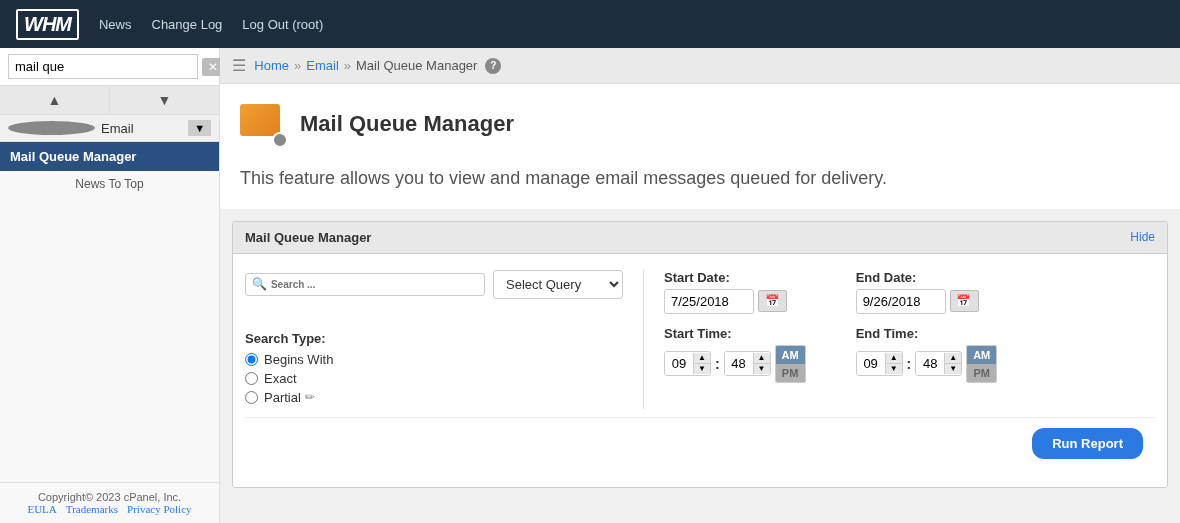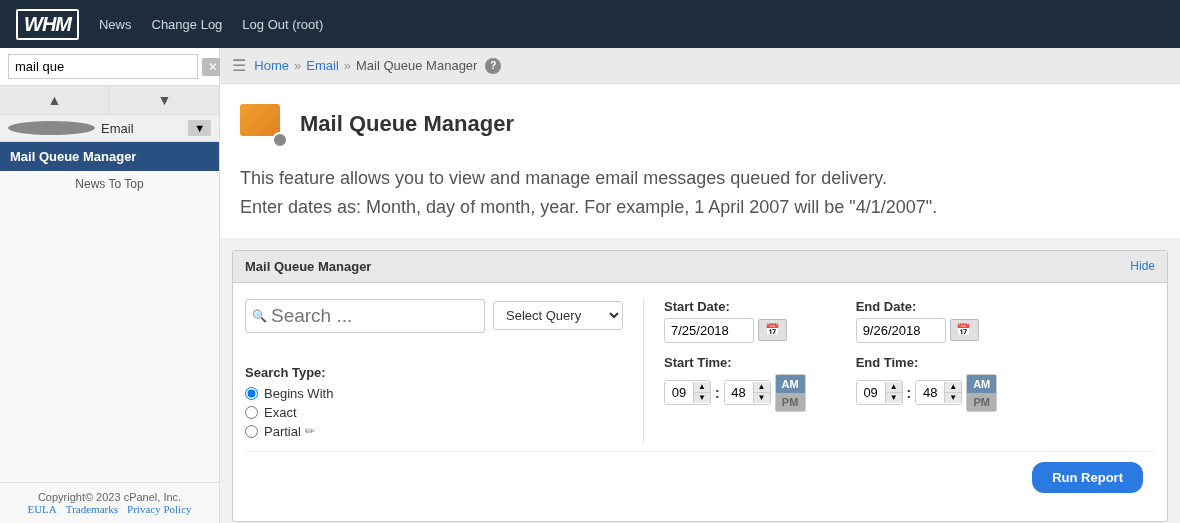--- a/index.html
+++ b/index.html
@@ -233,24 +233,25 @@
       border: 1px solid #ccc;
       border-radius: 3px;
       padding: 0 6px;
       background: white;
       width: 240px;
     }
     .search-input-wrap .s-icon { color: #999; margin-right: 4px; font-size: 12px; }
     .search-input-wrap input {
       border: none;
       outline: none;
-      font-size: 19px;
+      font-size: 10px;
       padding: 5px 0;
       width: 100%;
       color: #b91c1c;
+      font-weight: bold;
     }
     .query-select {
       border: 1px solid #ccc;
       padding: 5px 24px 5px 8px;
       font-size: 13px;
       background: white;
       border-radius: 3px;
       appearance: auto;
       color: #333;
     }
@@ -456,21 +457,20 @@
     <div class="page-header">
       <div class="page-icon">
         <div class="icon-mail"></div>
         <div class="icon-gear"></div>
       </div>
       <h1 class="page-title">Mail Queue Manager</h1>
     </div>
 
     <div class="page-description">
       <div>This feature allows you to view and manage email messages queued for delivery.</div>
-      <div>Enter dates as: Month, day of month, year. For example, 1 April 2007 will be "4/1/2007".</div>
     </div>
 
     <div class="panel">
       <div class="panel-header">
         <span class="panel-title">Mail Queue Manager</span>
         <a class="hide-link" href="#">Hide</a>
       </div>
       <div class="panel-body">
 
         <div class="top-fields-row">

